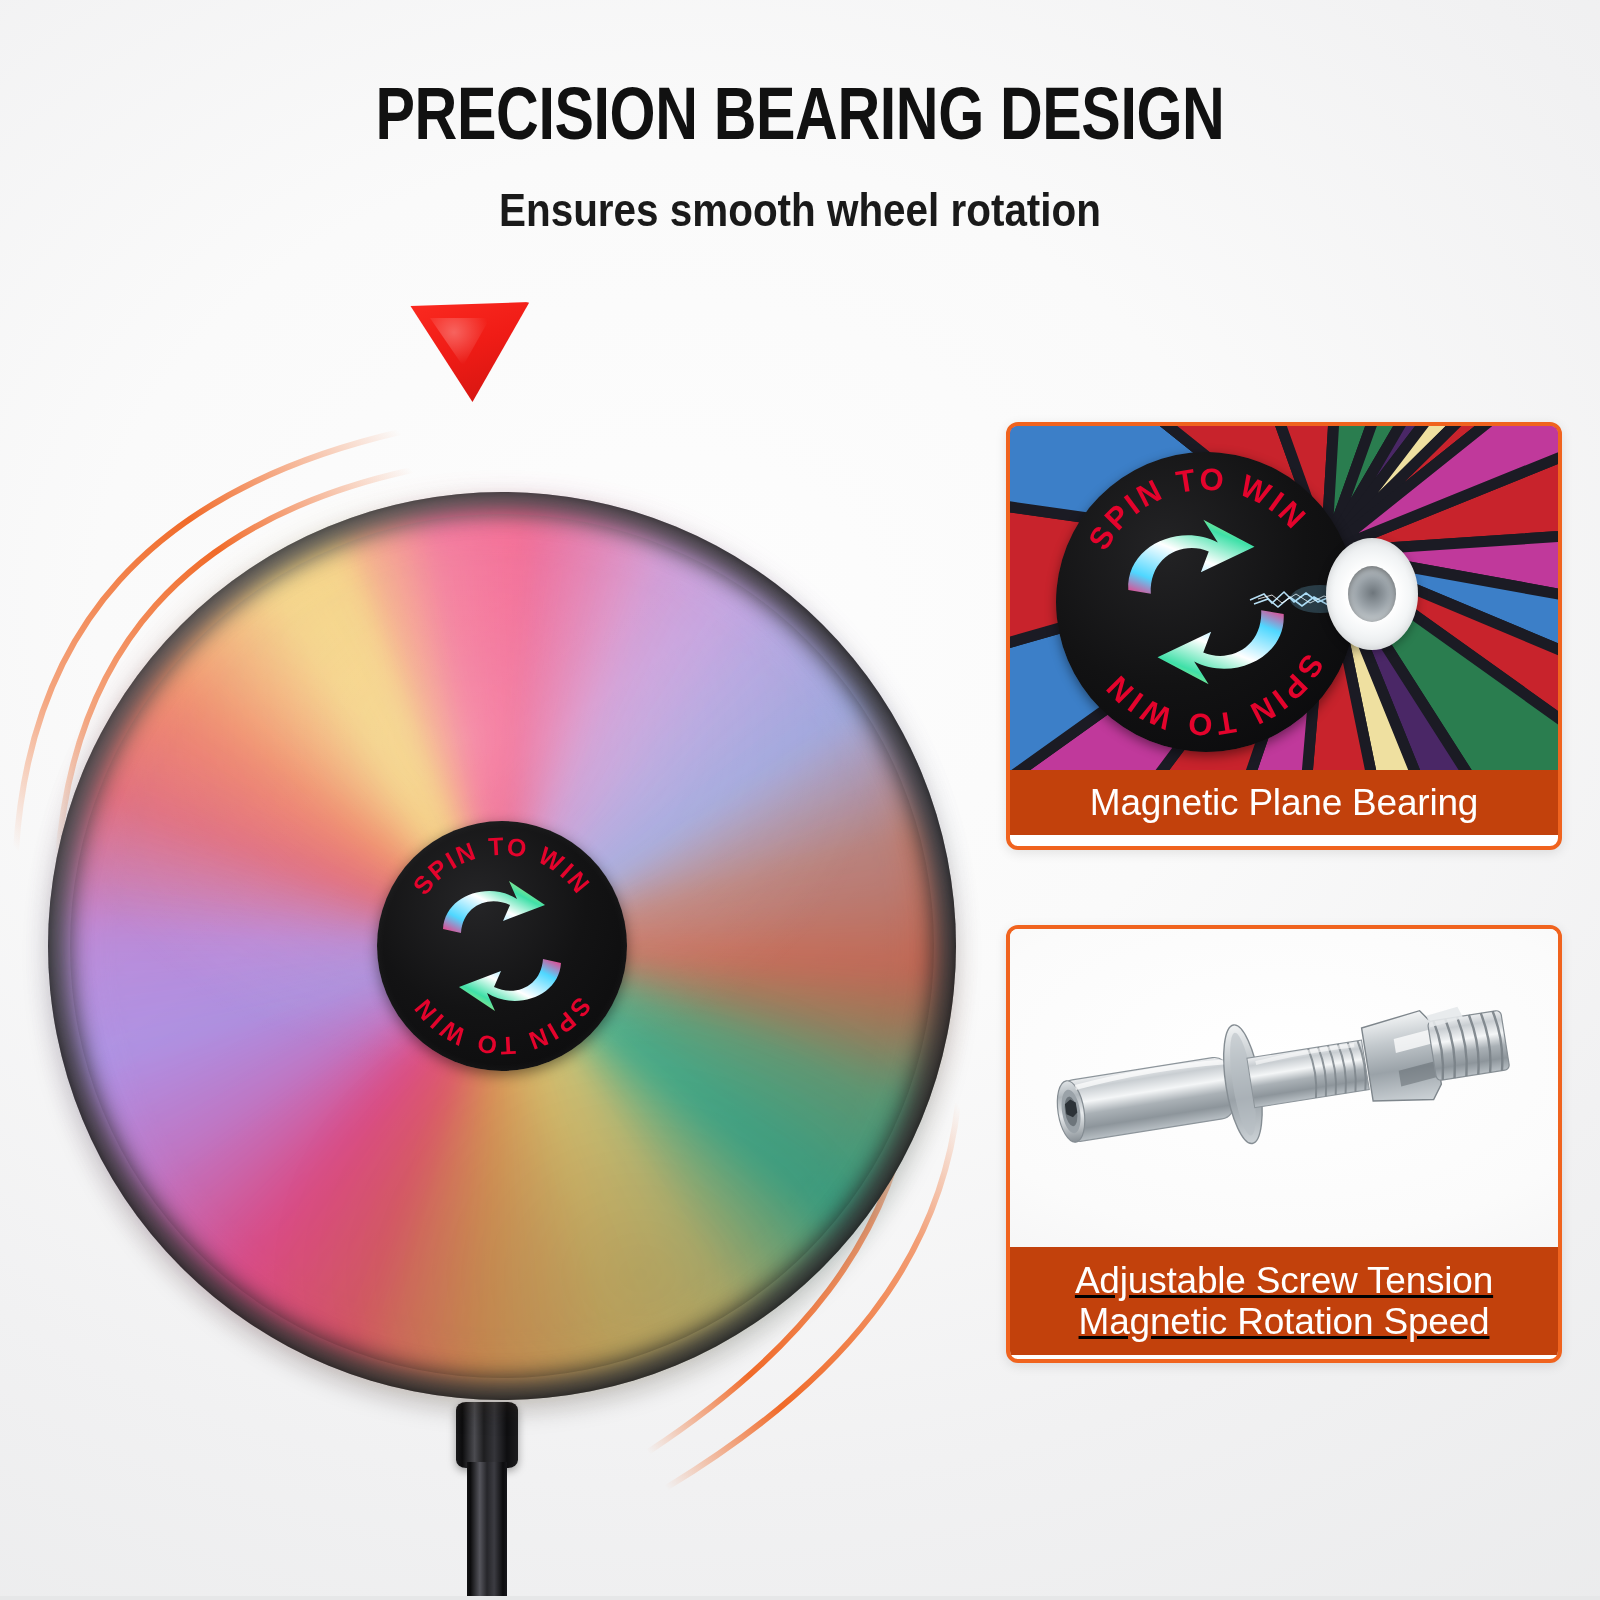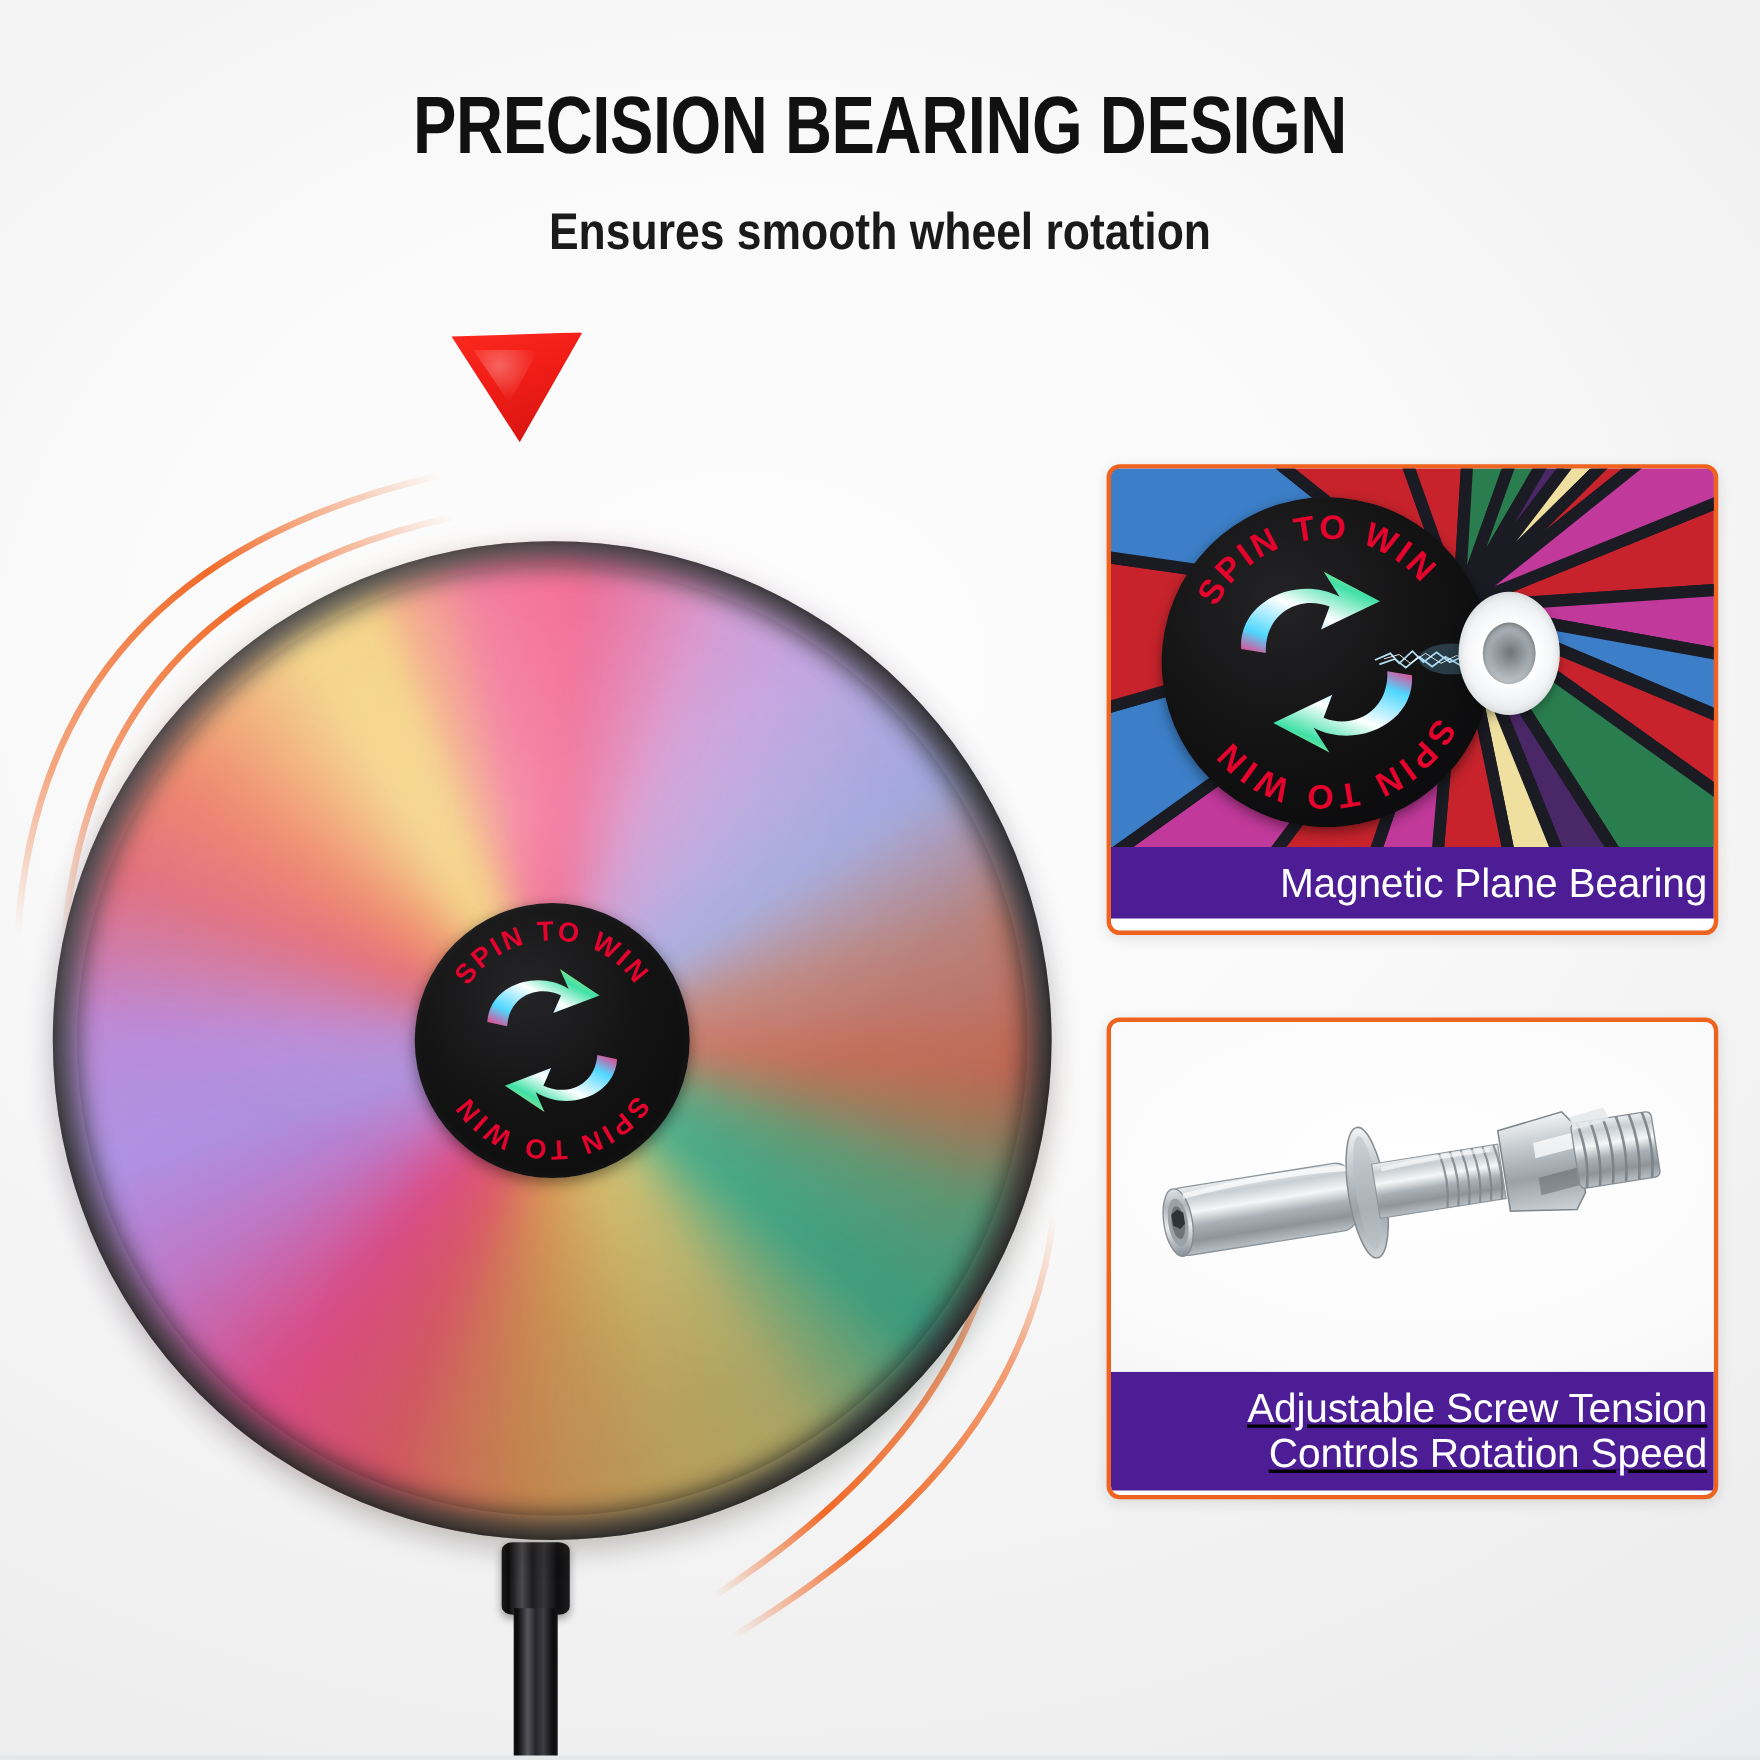--- a/index.html
+++ b/index.html
@@ -233,23 +233,23 @@
   #panel-bearing { left: 1006px; top: 422px; width: 548px; height: 420px; }
   #panel-screw  { left: 1006px; top: 925px; width: 548px; height: 430px; text-decoration: underline; }
 
   .panel-photo { position: relative; overflow: hidden; }
   #photo-bearing { height: 344px; background: #c8232c; }
   #photo-screw {
     height: 318px;
     background: radial-gradient(ellipse 110% 100% at 50% 42%, #ffffff 0%, #fbfbfb 55%, #f0f0f1 100%);
   }
   .panel-caption {
-    background: #4c1d95;
+    background: #c2410c;
     color: #ffffff;
-    text-align: right;
+    text-align: center;
     font-size: 37px;
     line-height: 1.12;
     padding: 9px 6px 12px 6px;
     letter-spacing: -0.2px;
     font-weight: normal;
   }
   #caption-bearing { padding-top: 12px; }
   #caption-screw   { padding-top: 13px; font-size: 37px; }
 
   
@@ -539,17 +539,17 @@
           </g>
           <path d="M388 56 L 420 52 L 424 64 L 390 68 Z" fill="#e6e9eb" opacity=".9"></path>
 
           <path d="M30 72 q 80 -8 150 -2" stroke="#ffffff" stroke-width="5" fill="none" opacity=".7"></path>
           <path d="M212 76 q 50 -4 100 -2" stroke="#ffffff" stroke-width="4" fill="none" opacity=".55"></path>
         </g>
       </svg>
     </div>
     <div class="panel-caption" id="caption-screw">
       <div>Adjustable Screw Tension</div>
-      <div>Controls Rotation Speed</div>
+      <div>Magnetic Rotation Speed</div>
     </div>
   </div>
 
 </div>
 
 </body></html>

